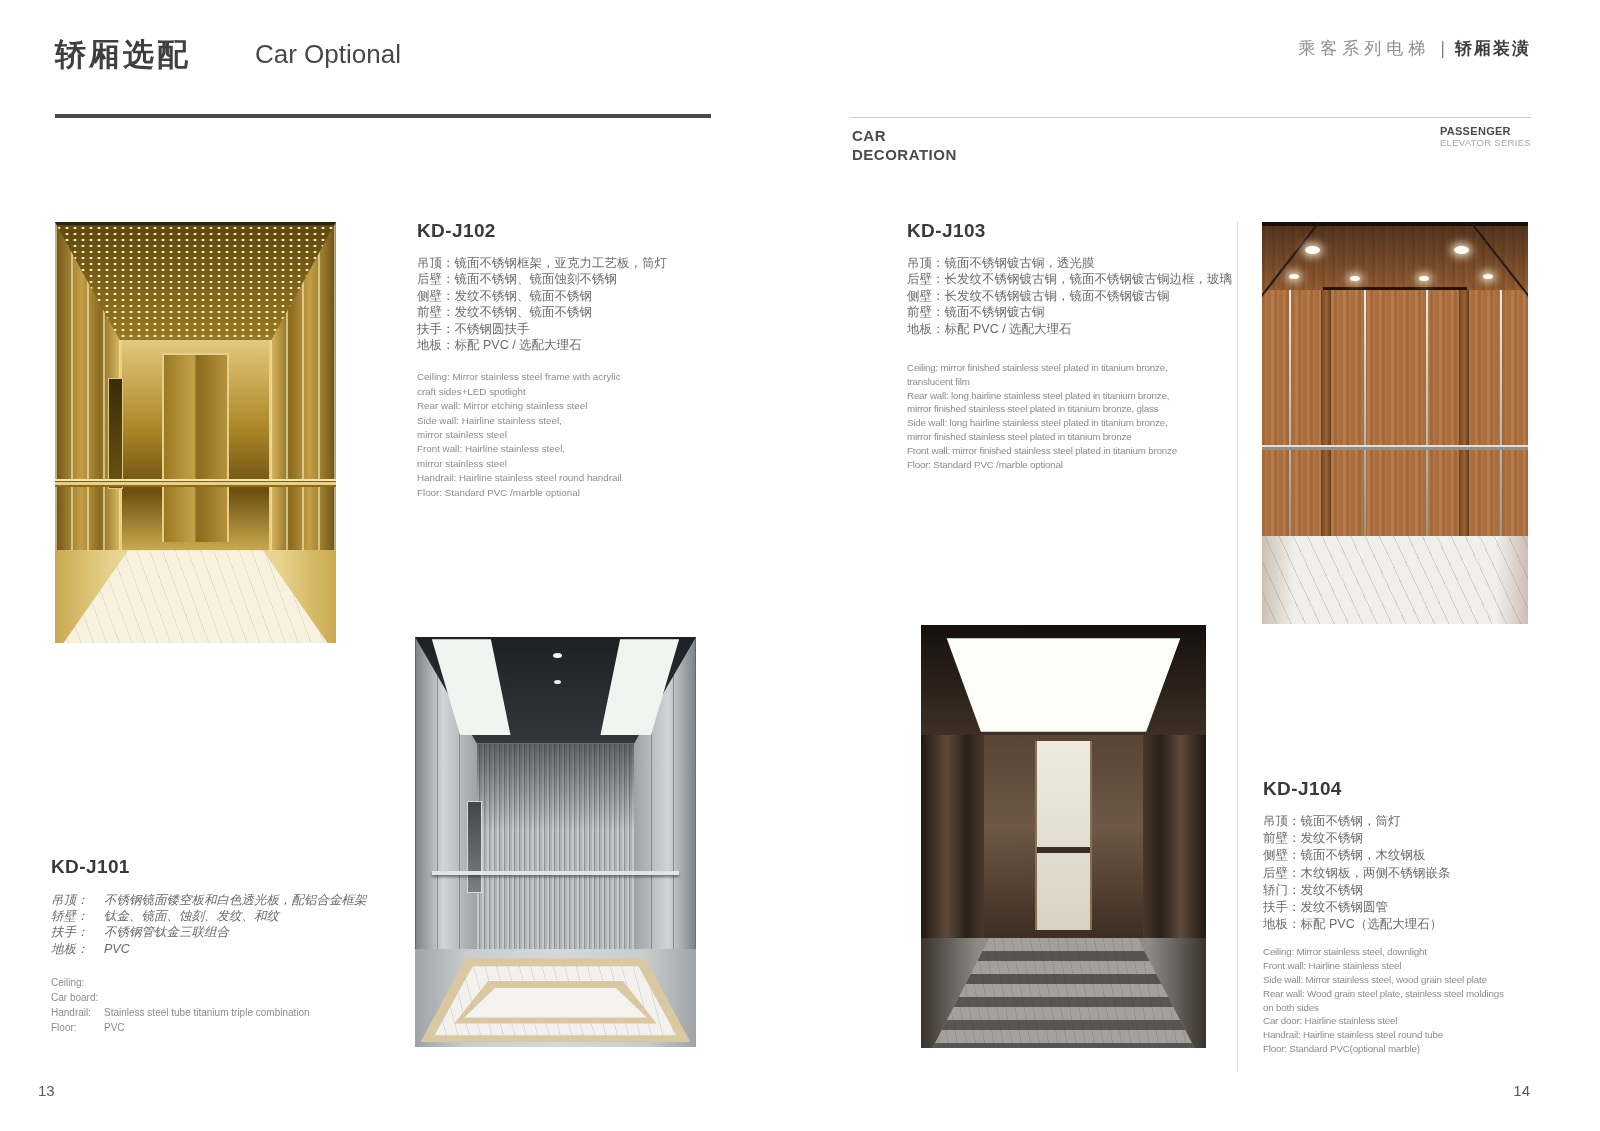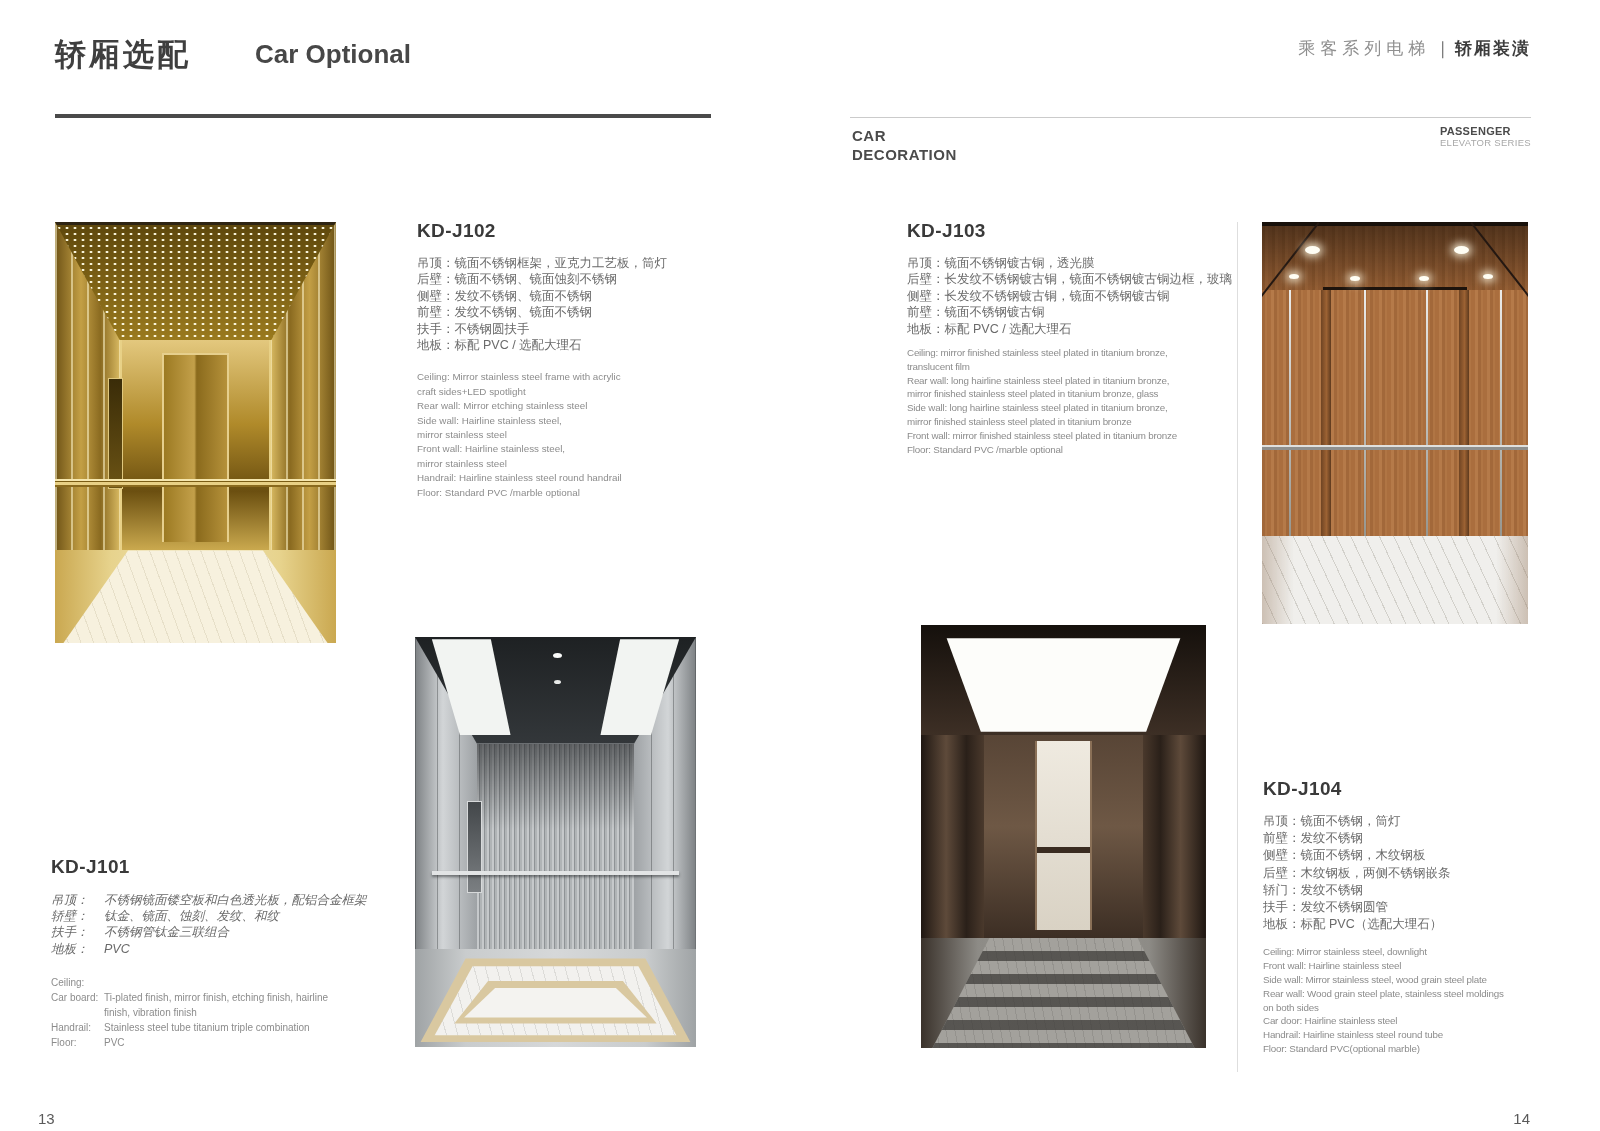--- a/index.html
+++ b/index.html
@@ -2,45 +2,45 @@
 <html><head>
 <meta charset="utf-8">
 <style>
   html,body{margin:0;padding:0;background:#ffffff;}
   body{width:1600px;height:1131px;position:relative;overflow:hidden;
        font-family:"Liberation Sans","DejaVu Sans",sans-serif;color:#555;}
   .abs{position:absolute;}
 
   
   .title-zh{left:55px;top:34px;font-size:31px;font-weight:bold;color:#3f3f3f;letter-spacing:3px;}
-  .title-en{left:255px;top:39px;font-size:26px;font-weight:bold;color:#474747;}
+  .title-en{left:255px;top:39px;font-size:26px;font-weight:normal;color:#474747;}
   .rule-left{left:55px;top:114px;width:656px;height:4px;background:#4a4a4a;}
   .top-right{right:69px;top:37px;font-size:17px;white-space:nowrap;}
   .top-right .lt{color:#8f8f8f;letter-spacing:5px;}
   .top-right .sep{color:#5a5a5a;margin:0 4px;}
   .top-right .bd{color:#3c3c3c;font-weight:bold;letter-spacing:2px;}
   .rule-right{left:850px;top:117px;width:681px;height:1px;background:#cbcbcb;}
   .car-deco{left:852px;top:126px;font-size:15px;font-weight:bold;color:#4b4b4b;line-height:19px;letter-spacing:.5px;}
   .passenger{right:69px;top:125px;text-align:left;line-height:12px;}
   .passenger .l1{font-size:11px;font-weight:bold;color:#4b4b4b;letter-spacing:.3px;}
   .passenger .l2{font-size:9.5px;color:#a8a8a8;letter-spacing:.3px;}
   .vrule{left:1237px;top:222px;width:1px;height:850px;background:#dedede;}
-  .pageno{font-size:15px;color:#5a5a5a;top:1082px;margin-top:28px;}
+  .pageno{font-size:15px;color:#5a5a5a;top:1082px;}
   .pn-l{left:38px;} .pn-r{right:70px;}
 
   
   .prod h3{margin:0;font-size:19px;font-weight:bold;color:#3a3a3a;letter-spacing:.4px;}
   .prod ul{list-style:none;margin:0;padding:0;}
   .prod .zh{margin-top:13px;font-size:12.5px;line-height:16.4px;color:#6a6a6a;}
   .prod .zh li{white-space:nowrap;}
   .prod .en{margin-top:17px;font-size:9.8px;line-height:14.4px;color:#8c8c8c;}
   .prod .en li{white-space:nowrap;}
   .p102{left:417px;top:220px;width:250px;}
   .p103{left:907px;top:220px;width:330px;}
-  .p103 .en{margin-top:9px;line-height:13.8px;letter-spacing:-.2px;}
+  .p103 .en{margin-top:24px;line-height:13.8px;letter-spacing:-.2px;}
   .p104{left:1263px;top:778px;width:292px;}
   .p104 .zh{line-height:17.2px;}
   .p104 .en{margin-top:12px;line-height:13.8px;letter-spacing:-.2px;}
   .p101{left:51px;top:856px;width:320px;}
   .rows{margin-top:14px;}
   .rows .row{display:flex;align-items:flex-start;}
   .rows.zh-rows{font-size:12.5px;line-height:16.2px;color:#6a6a6a;font-style:italic;}
   .rows.zh-rows .lab{flex:0 0 53px;}
   .rows.zh-rows .val{width:270px;}
   .rows.en-rows{margin-top:18px;font-size:10px;line-height:15px;color:#8c8c8c;}
@@ -305,21 +305,20 @@
       <span class="lab">地板：</span>
       <span class="val">PVC</span>
     </div>
     </div>
   <div class="rows en-rows">
       <div class="row">
       <span class="lab">Ceiling:</span>
     </div>
       <div class="row">
       <span class="lab">Car board:</span>
-      <span class="val">Ti-plated finish, mirror finish, etching finish, hairline finish, vibration finish</span>
     </div>
       <div class="row">
       <span class="lab">Handrail:</span>
       <span class="val">Stainless steel tube titanium triple combination</span>
     </div>
       <div class="row">
       <span class="lab">Floor:</span>
       <span class="val">PVC</span>
     </div>
     </div>

